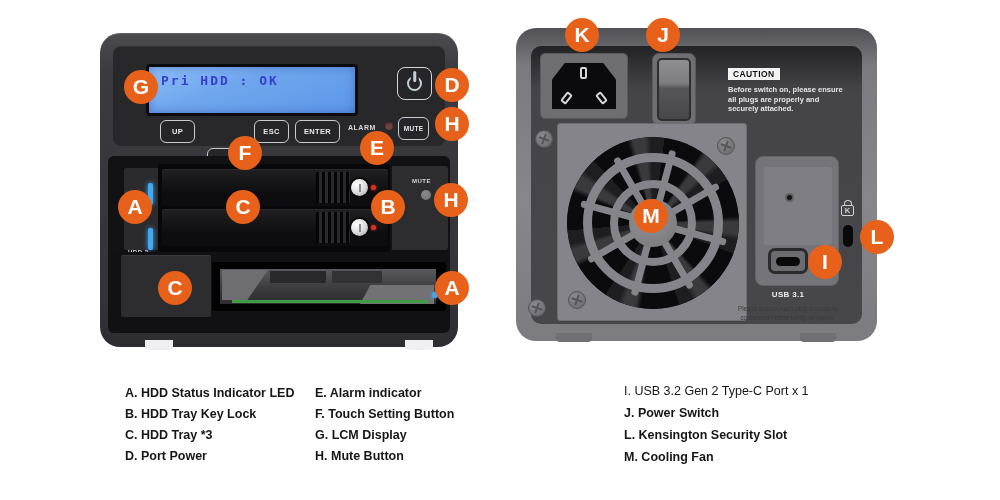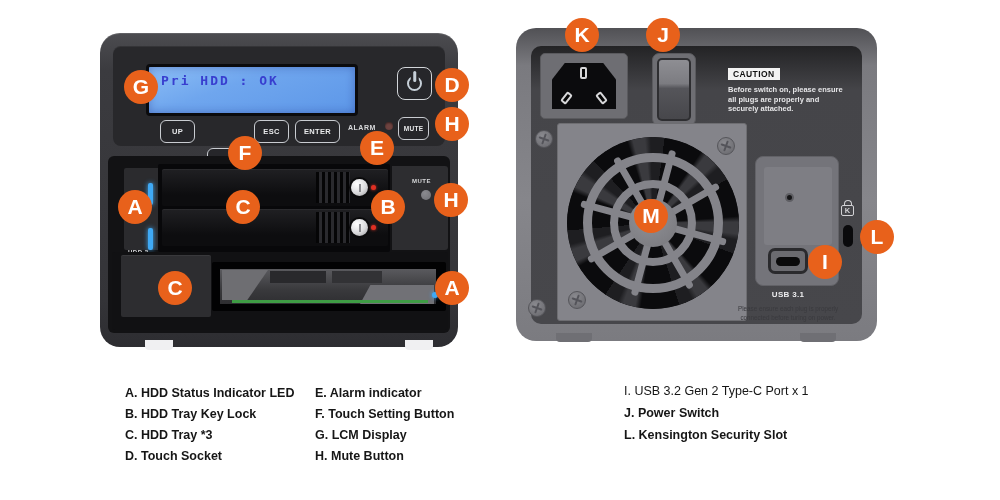--- a/index.html
+++ b/index.html
@@ -243,27 +243,28 @@
   <div class="callout" style="left: 565px; top: 18px; background: rgb(232, 97, 27);">K</div>
   <div class="callout" style="left: 646px; top: 18px; background: rgb(232, 97, 27);">J</div>
   <div class="callout" style="left: 634px; top: 199px; background: rgb(232, 97, 27);">M</div>
   <div class="callout" style="left: 808px; top: 245px; background: rgb(232, 97, 27);">I</div>
   <div class="callout" style="left: 860px; top: 220px; background: rgb(232, 97, 27);">L</div>
 
   <div class="legend-col" style="left:125px;top:386px;">
     <div class="legend-item">A. HDD Status Indicator LED</div>
     <div class="legend-item">B. HDD Tray Key Lock</div>
     <div class="legend-item">C. HDD Tray *3</div>
-    <div class="legend-item">D. Touch Socket</div>
+    <div class="legend-item">D. Port Power</div>
   </div>
   <div class="legend-col" style="left:315px;top:386px;">
     <div class="legend-item">E. Alarm indicator</div>
     <div class="legend-item">F. Touch Setting Button</div>
     <div class="legend-item">G. LCM Display</div>
     <div class="legend-item">H. Mute Button</div>
   </div>
   <div class="legend-col wide" style="left:624px;top:384px;">
     <div class="legend-item regular">I. USB 3.2 Gen 2 Type-C Port x 1</div>
     <div class="legend-item">J. Power Switch</div>
     <div class="legend-item">L. Kensington Security Slot</div>
+    <div class="legend-item">M. Cooling Fan</div>
   </div>
 
 </div>
 
 </body></html>

